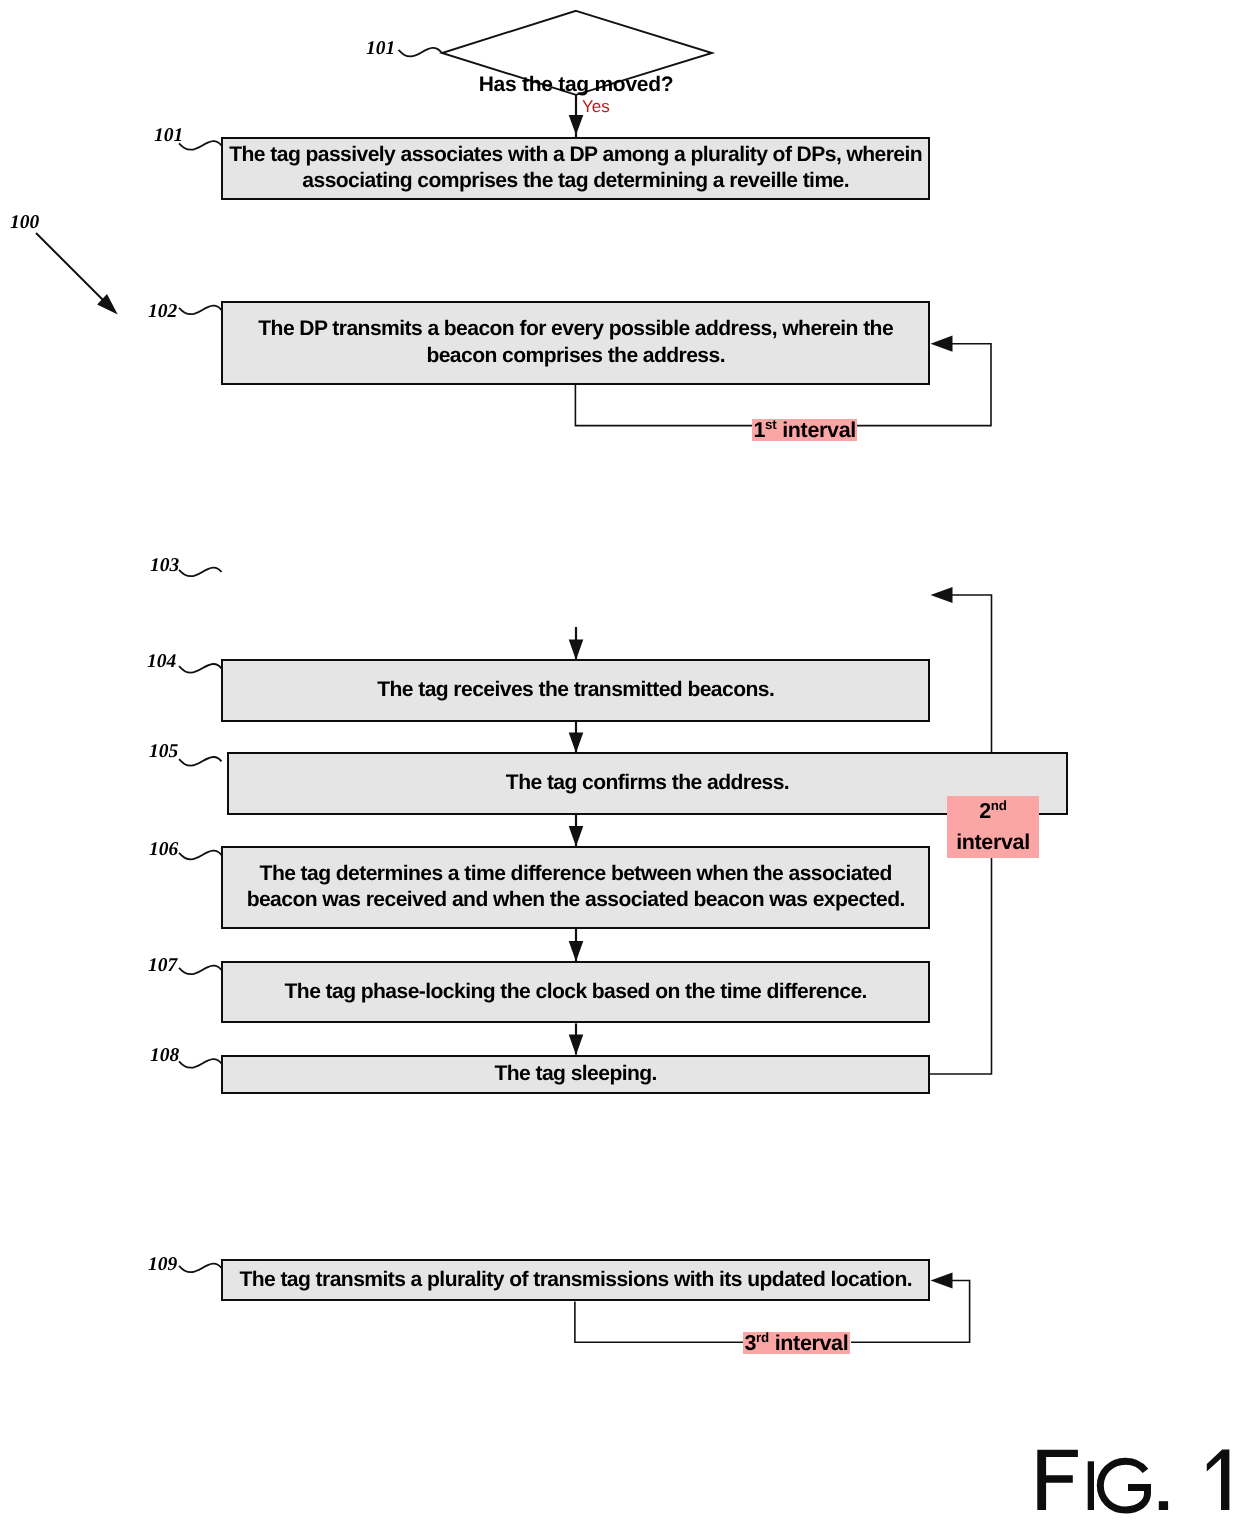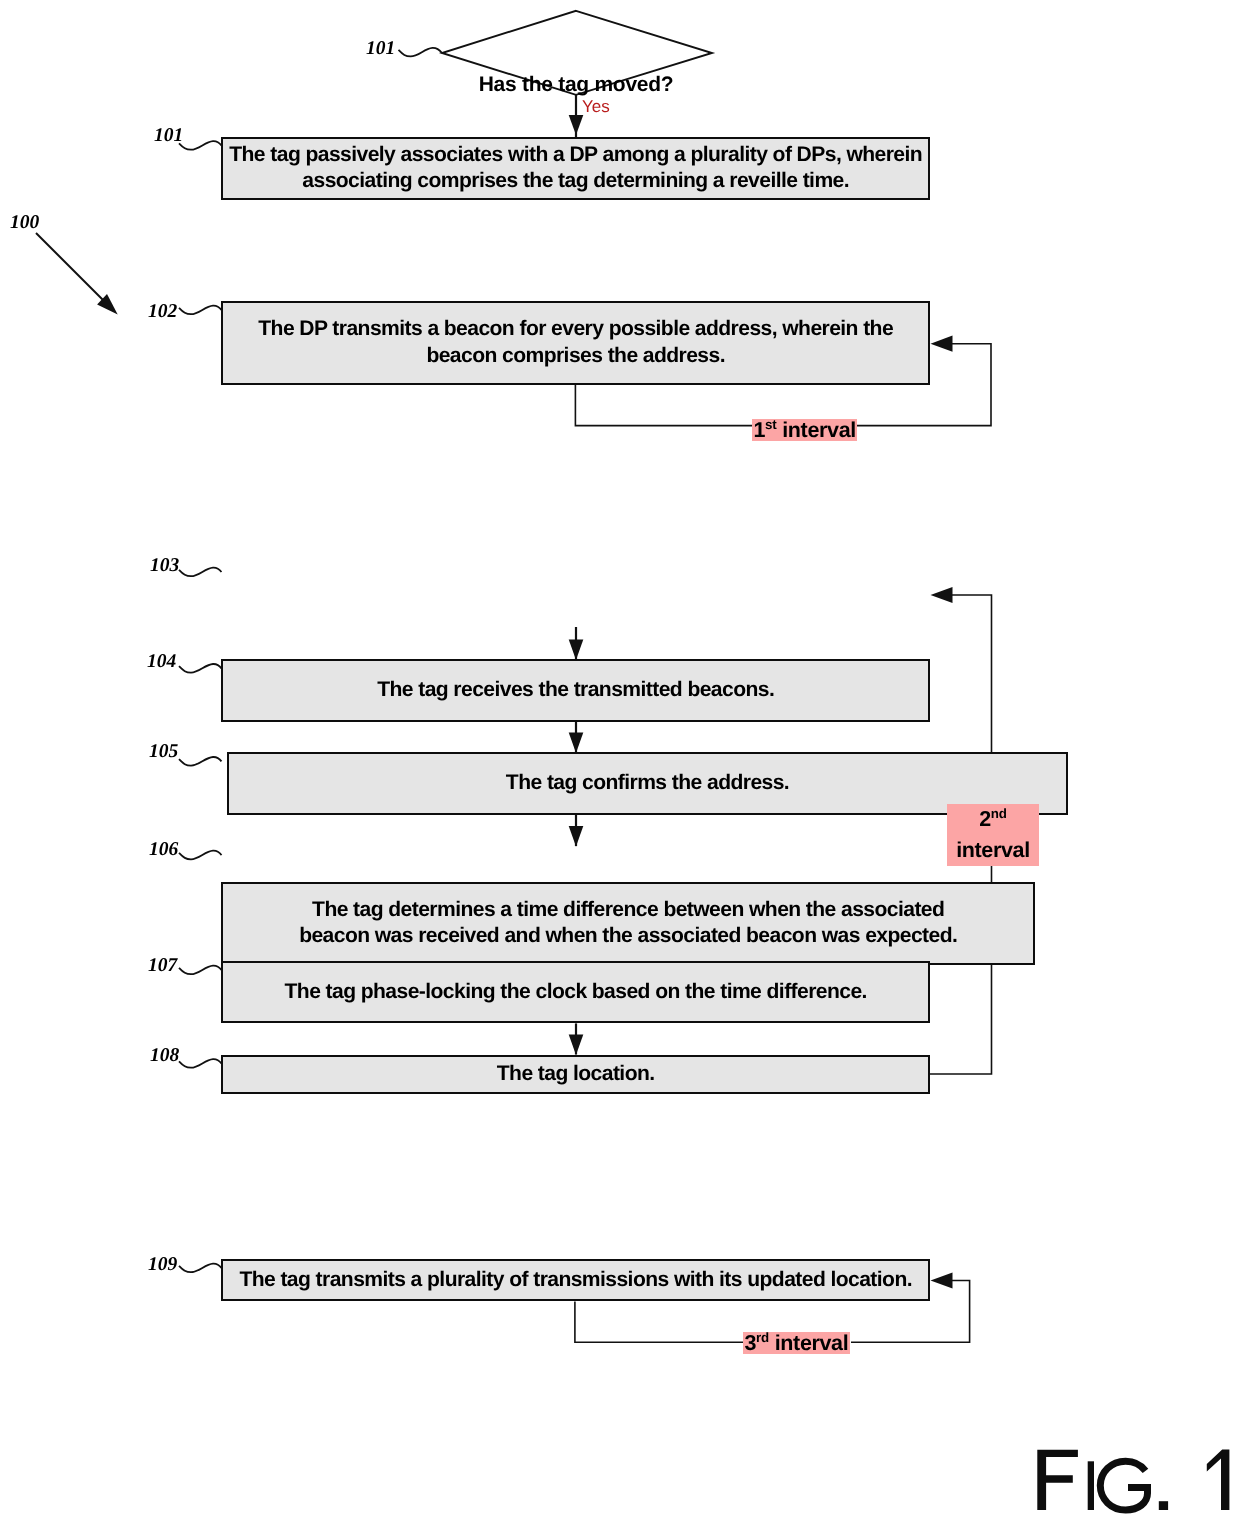--- a/index.html
+++ b/index.html
@@ -93,46 +93,46 @@
   <div class="node" style="left:221.2px;top:659.4px;width:709px;height:62.4px;">
     <div class="txt"><span>The tag receives the transmitted beacons.</span></div>
   </div>
   <div class="refnum" style="left:147px;top:652px;">104</div>
 
   <div class="node" style="left:209px;top:752.4px;width:841px;height:62.6px;margin-left:18px;">
     <div class="txt"><span>The tag confirms the address.</span></div>
   </div>
   <div class="refnum" style="left:149px;top:742px;">105</div>
 
-  <div class="node" style="left:221.2px;top:846.1px;width:814px;height:82.8px;margin-top:36px;">
+  <div class="node" style="left:221.2px;top:846.1px;width:709px;height:82.8px;">
     <div class="txt"><span>The tag determines a time difference between when the associated</span><br><span>beacon was received and when the associated beacon was expected.</span></div>
   </div>
   <div class="refnum" style="left:149px;top:840px;">106</div>
 
   <div class="node" style="left:221.2px;top:961.0px;width:709px;height:62.4px;">
     <div class="txt"><span>The tag phase-locking the clock based on the time difference.</span></div>
   </div>
   <div class="refnum" style="left:148px;top:956px;">107</div>
 
   <div class="node" style="left:221.2px;top:1054.5px;width:709px;height:39.4px;">
-    <div class="txt"><span>The tag location.</span></div>
+    <div class="txt"><span>The tag sleeping.</span></div>
   </div>
   <div class="refnum" style="left:150px;top:1046px;">108</div>
 
   <div class="node" style="left:221.2px;top:1259.0px;width:709px;height:42.4px;">
     <div class="txt"><span>The tag transmits a plurality of transmissions with its updated location.</span></div>
   </div>
   <div class="refnum" style="left:148px;top:1255px;">109</div>
 
   <div class="interval-lbl" style="left:752px;top:419px;padding:0 1.5px;">
     <span>1</span><sup>st</sup>
     <span>interval</span>
   </div>
 
-  <div class="interval-lbl" style="left:947px;top:796px;width:92px;line-height:31px;margin-top:8px;">
+  <div class="interval-lbl" style="left:947px;top:796px;width:92px;line-height:31px;">
     <span>2</span><sup>nd</sup><br>
     <span>interval</span>
   </div>
 
   <div class="interval-lbl" style="left:743px;top:1332px;padding:0 1.5px;">
     <span>3</span><sup>rd</sup>
     <span>interval</span>
   </div>
 
   <svg class="lines" viewBox="0 0 1240 1522" aria-label="FIG. 1">

